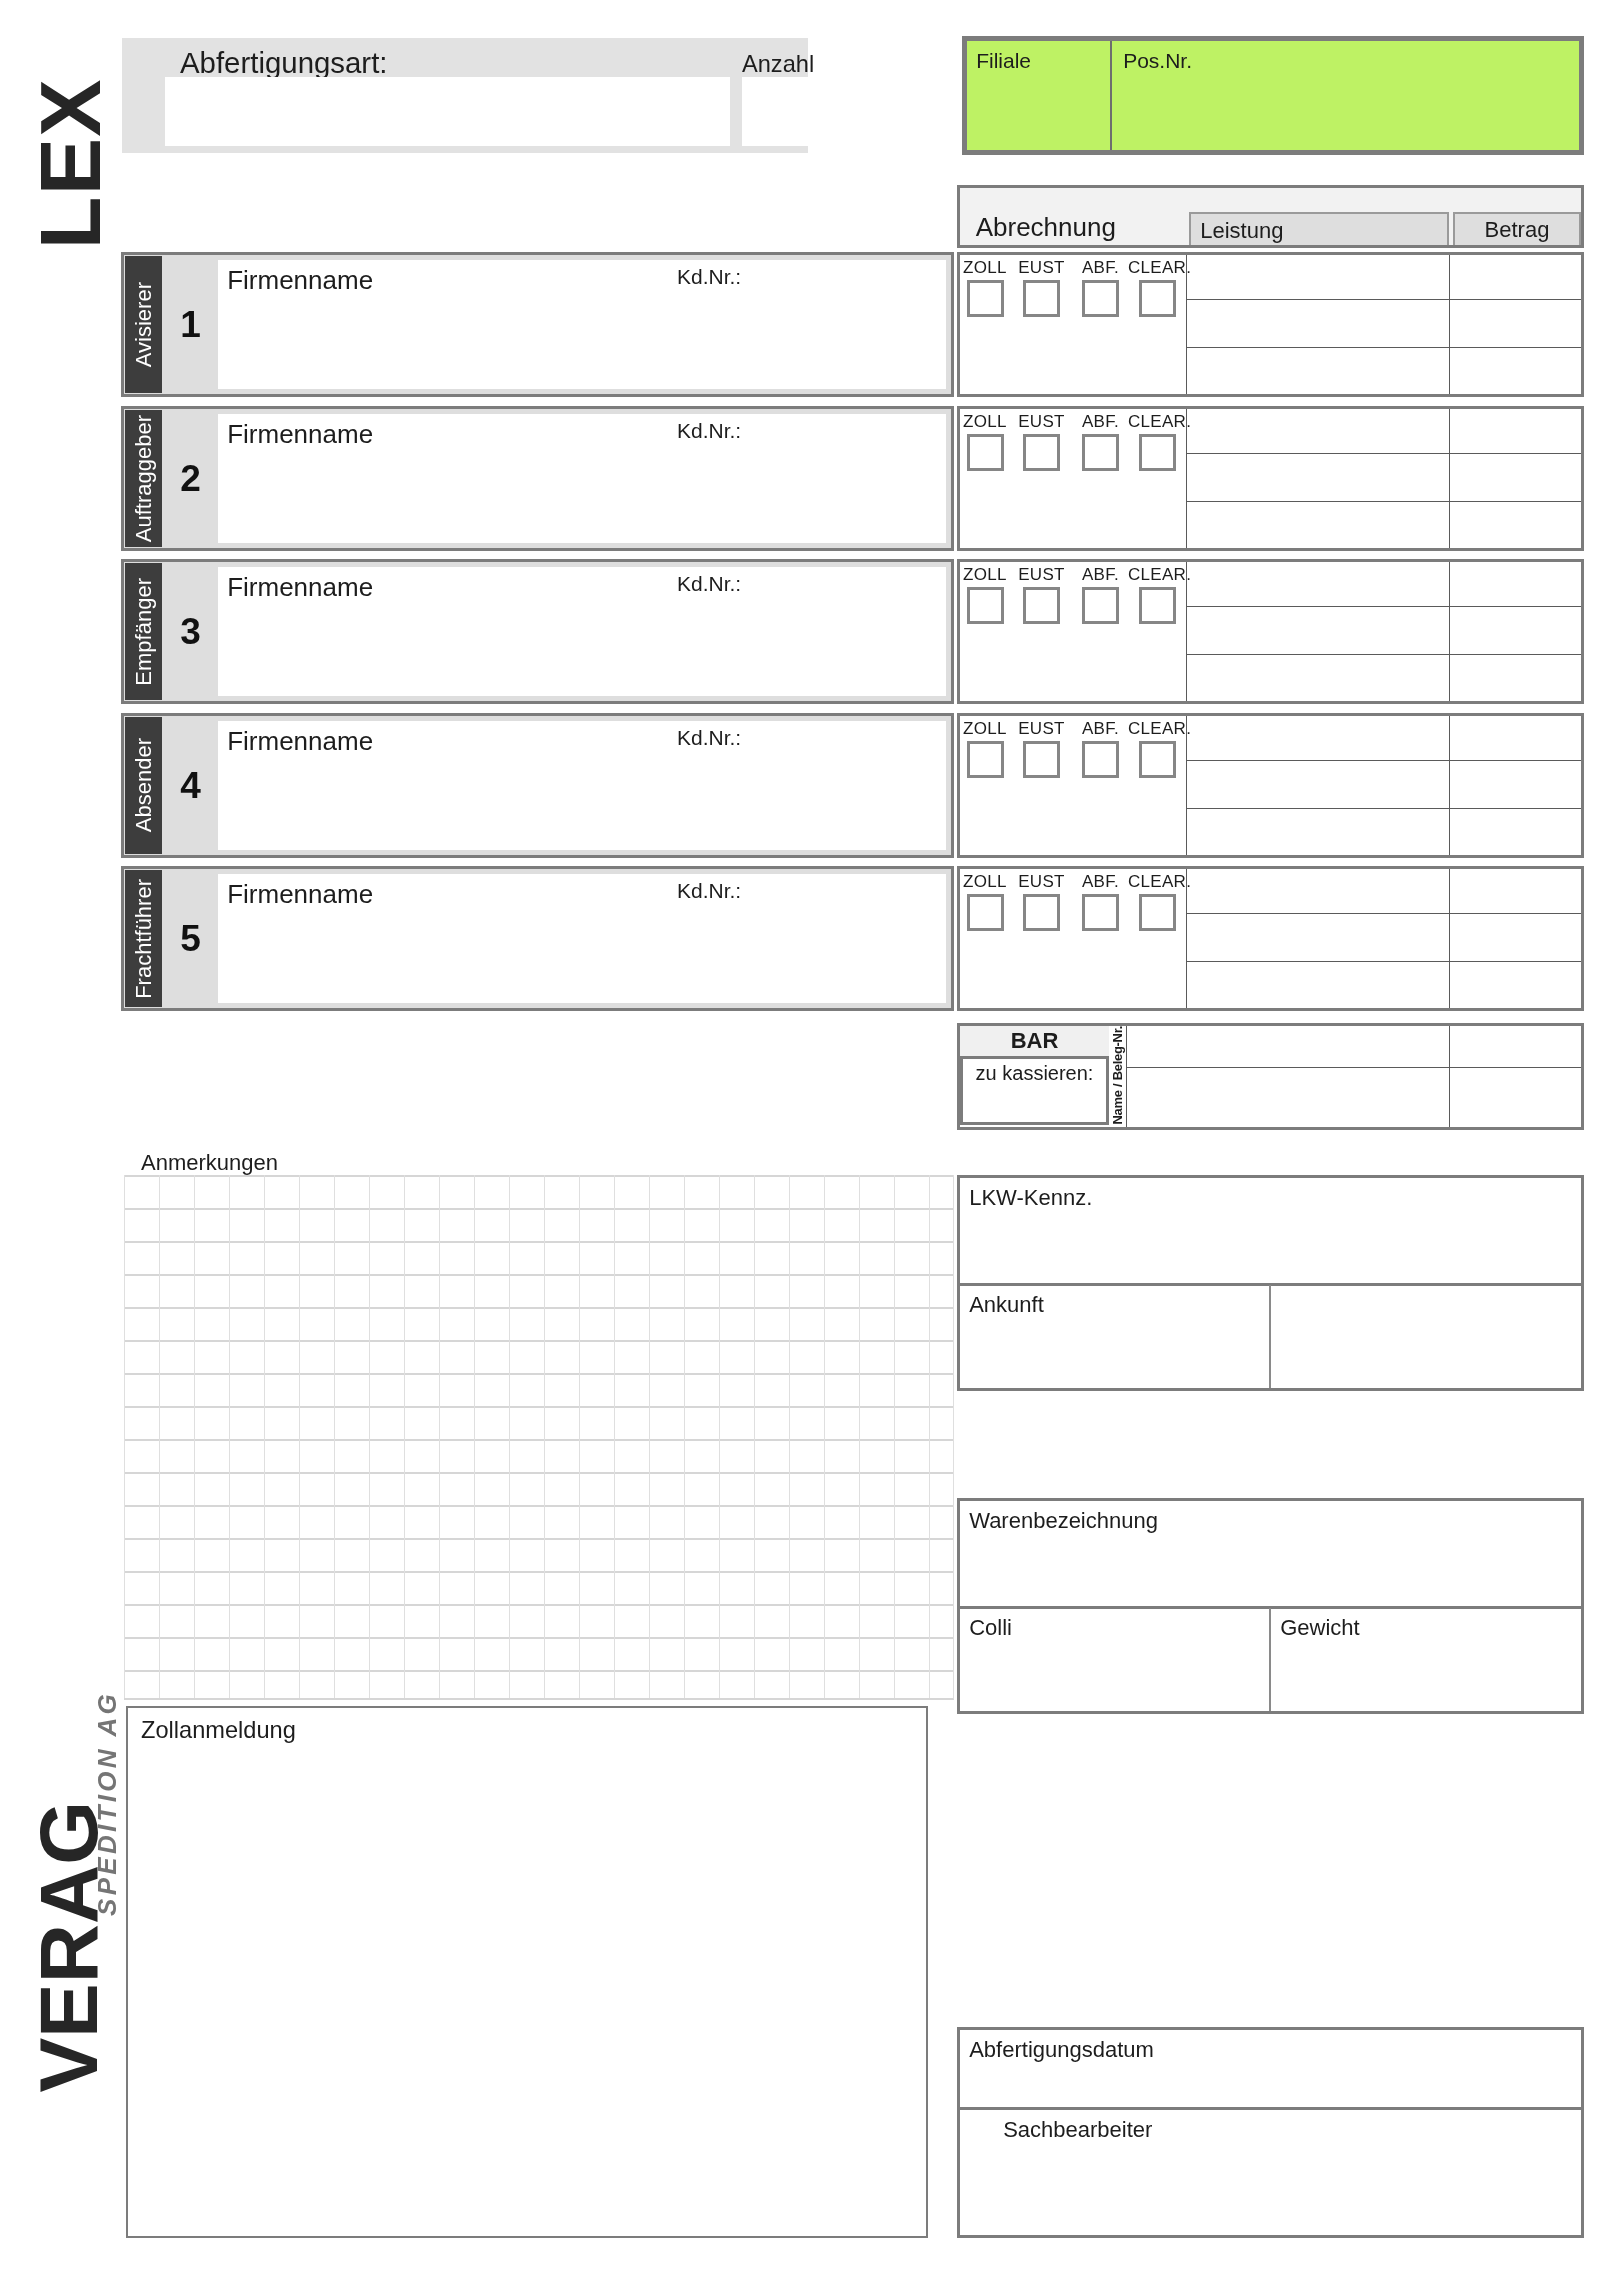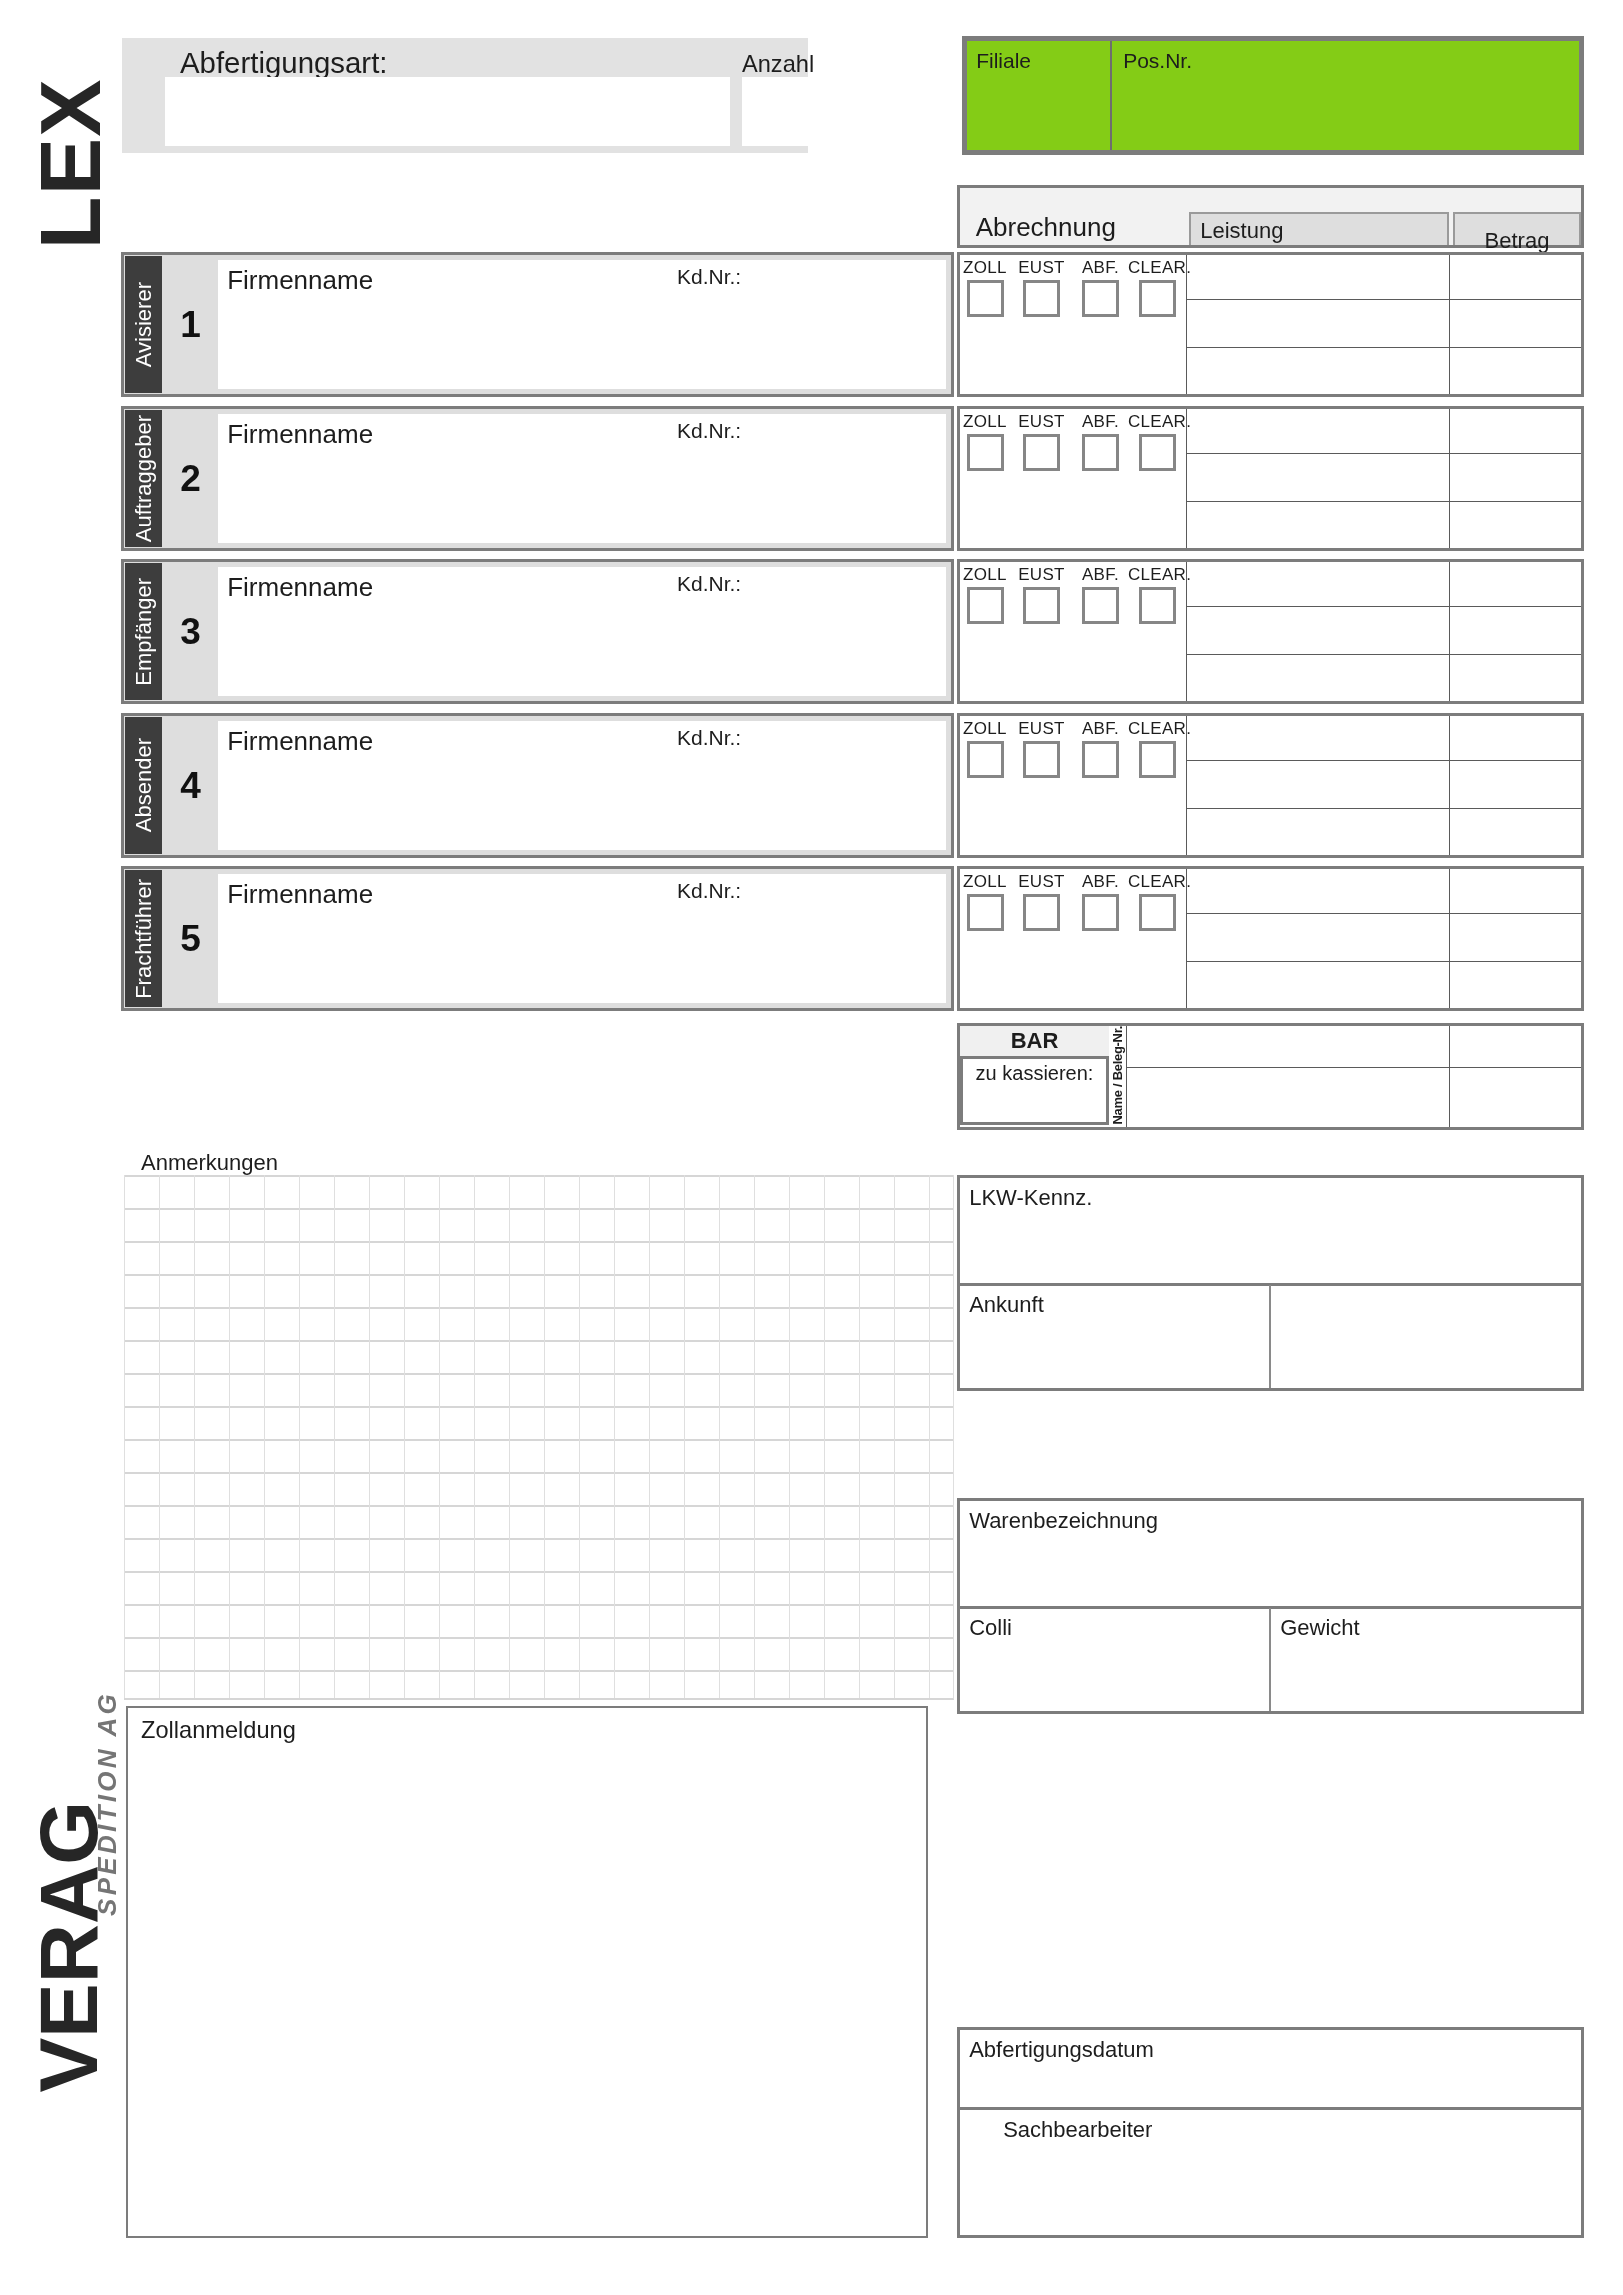--- a/index.html
+++ b/index.html
@@ -9,31 +9,31 @@
   .vtext{writing-mode:vertical-rl;transform:rotate(180deg);white-space:nowrap;}
   .center{display:flex;align-items:center;justify-content:center;}
 
   
   .logo-lex{left:34px;top:36px;width:72px;height:255px;font-size:86px;font-weight:bold;color:#262626;letter-spacing:1.3px;line-height:72px;}
   .head-band{left:122px;top:38px;width:686px;height:115px;background:#e2e2e2;}
   .head-band .lbl-abfart{position:absolute;left:58px;top:7.9px;font-size:29.4px;}
   .head-band .box1{position:absolute;left:43px;top:39px;width:565px;height:69px;background:#fff;}
   .head-band .lbl-anzahl{position:absolute;left:620px;top:13px;font-size:23.6px;}
   .head-band .box2{position:absolute;left:620px;top:39px;width:185px;height:69px;background:#fff;}
-  .filiale-box{left:962px;top:36px;width:622px;height:119px;border:5.2px solid #7c7c7c;background:#84cc16;box-sizing:border-box;}
+  .filiale-box{left:962px;top:36px;width:622px;height:119px;border:5.2px solid #7c7c7c;background:#bef264;box-sizing:border-box;}
   .filiale-box .cell-filiale{position:absolute;left:0;top:0;width:145px;height:100%;border-right:2px solid #6e6e6e;box-sizing:border-box;}
   .filiale-box .cell-pos{position:absolute;left:147px;top:0;right:0;height:100%;}
   .cell-label{display:block;padding:7.9px 0 0 9.2px;font-size:21px;}
 
   
   .abr-head{left:957px;top:185px;width:627px;height:63px;background:#f2f2f2;border:3.9px solid #7c7c7c;box-sizing:border-box;}
   .abr-title{position:absolute;left:15.7px;top:23.6px;font-size:26px;}
   .abr-colhead{position:absolute;bottom:0;height:33px;background:#dedede;border:2px solid #9a9a9a;border-bottom:none;box-sizing:border-box;font-size:22px;}
   .abr-leistung{left:229px;width:260px;padding:3.9px 0 0 9.2px;}
-  .abr-betrag{left:493px;right:0;display:flex;justify-content:center;padding-top:14px;}
+  .abr-betrag{left:493px;right:0;display:flex;justify-content:center;padding-top:3px;}
 
   
   .prow{left:121px;width:833px;height:145px;border:3.9px solid #7c7c7c;background:#dedede;box-sizing:border-box;}
   .prow .tab{position:absolute;left:1.3px;top:1.3px;bottom:1.3px;width:37px;background:#3d3d3d;}
   .prow .tab span{color:#fff;font-size:22px;}
   .prow .num{position:absolute;left:39px;top:0;bottom:0;width:55px;font-size:37px;font-weight:bold;color:#111;}
   .prow .white{position:absolute;left:94px;top:5.2px;right:5.2px;bottom:5.2px;background:#fff;}
   .prow .f-label{position:absolute;left:9.2px;top:5.2px;font-size:26px;}
   .prow .k-label{position:absolute;left:459px;top:5.2px;font-size:21px;}
 

